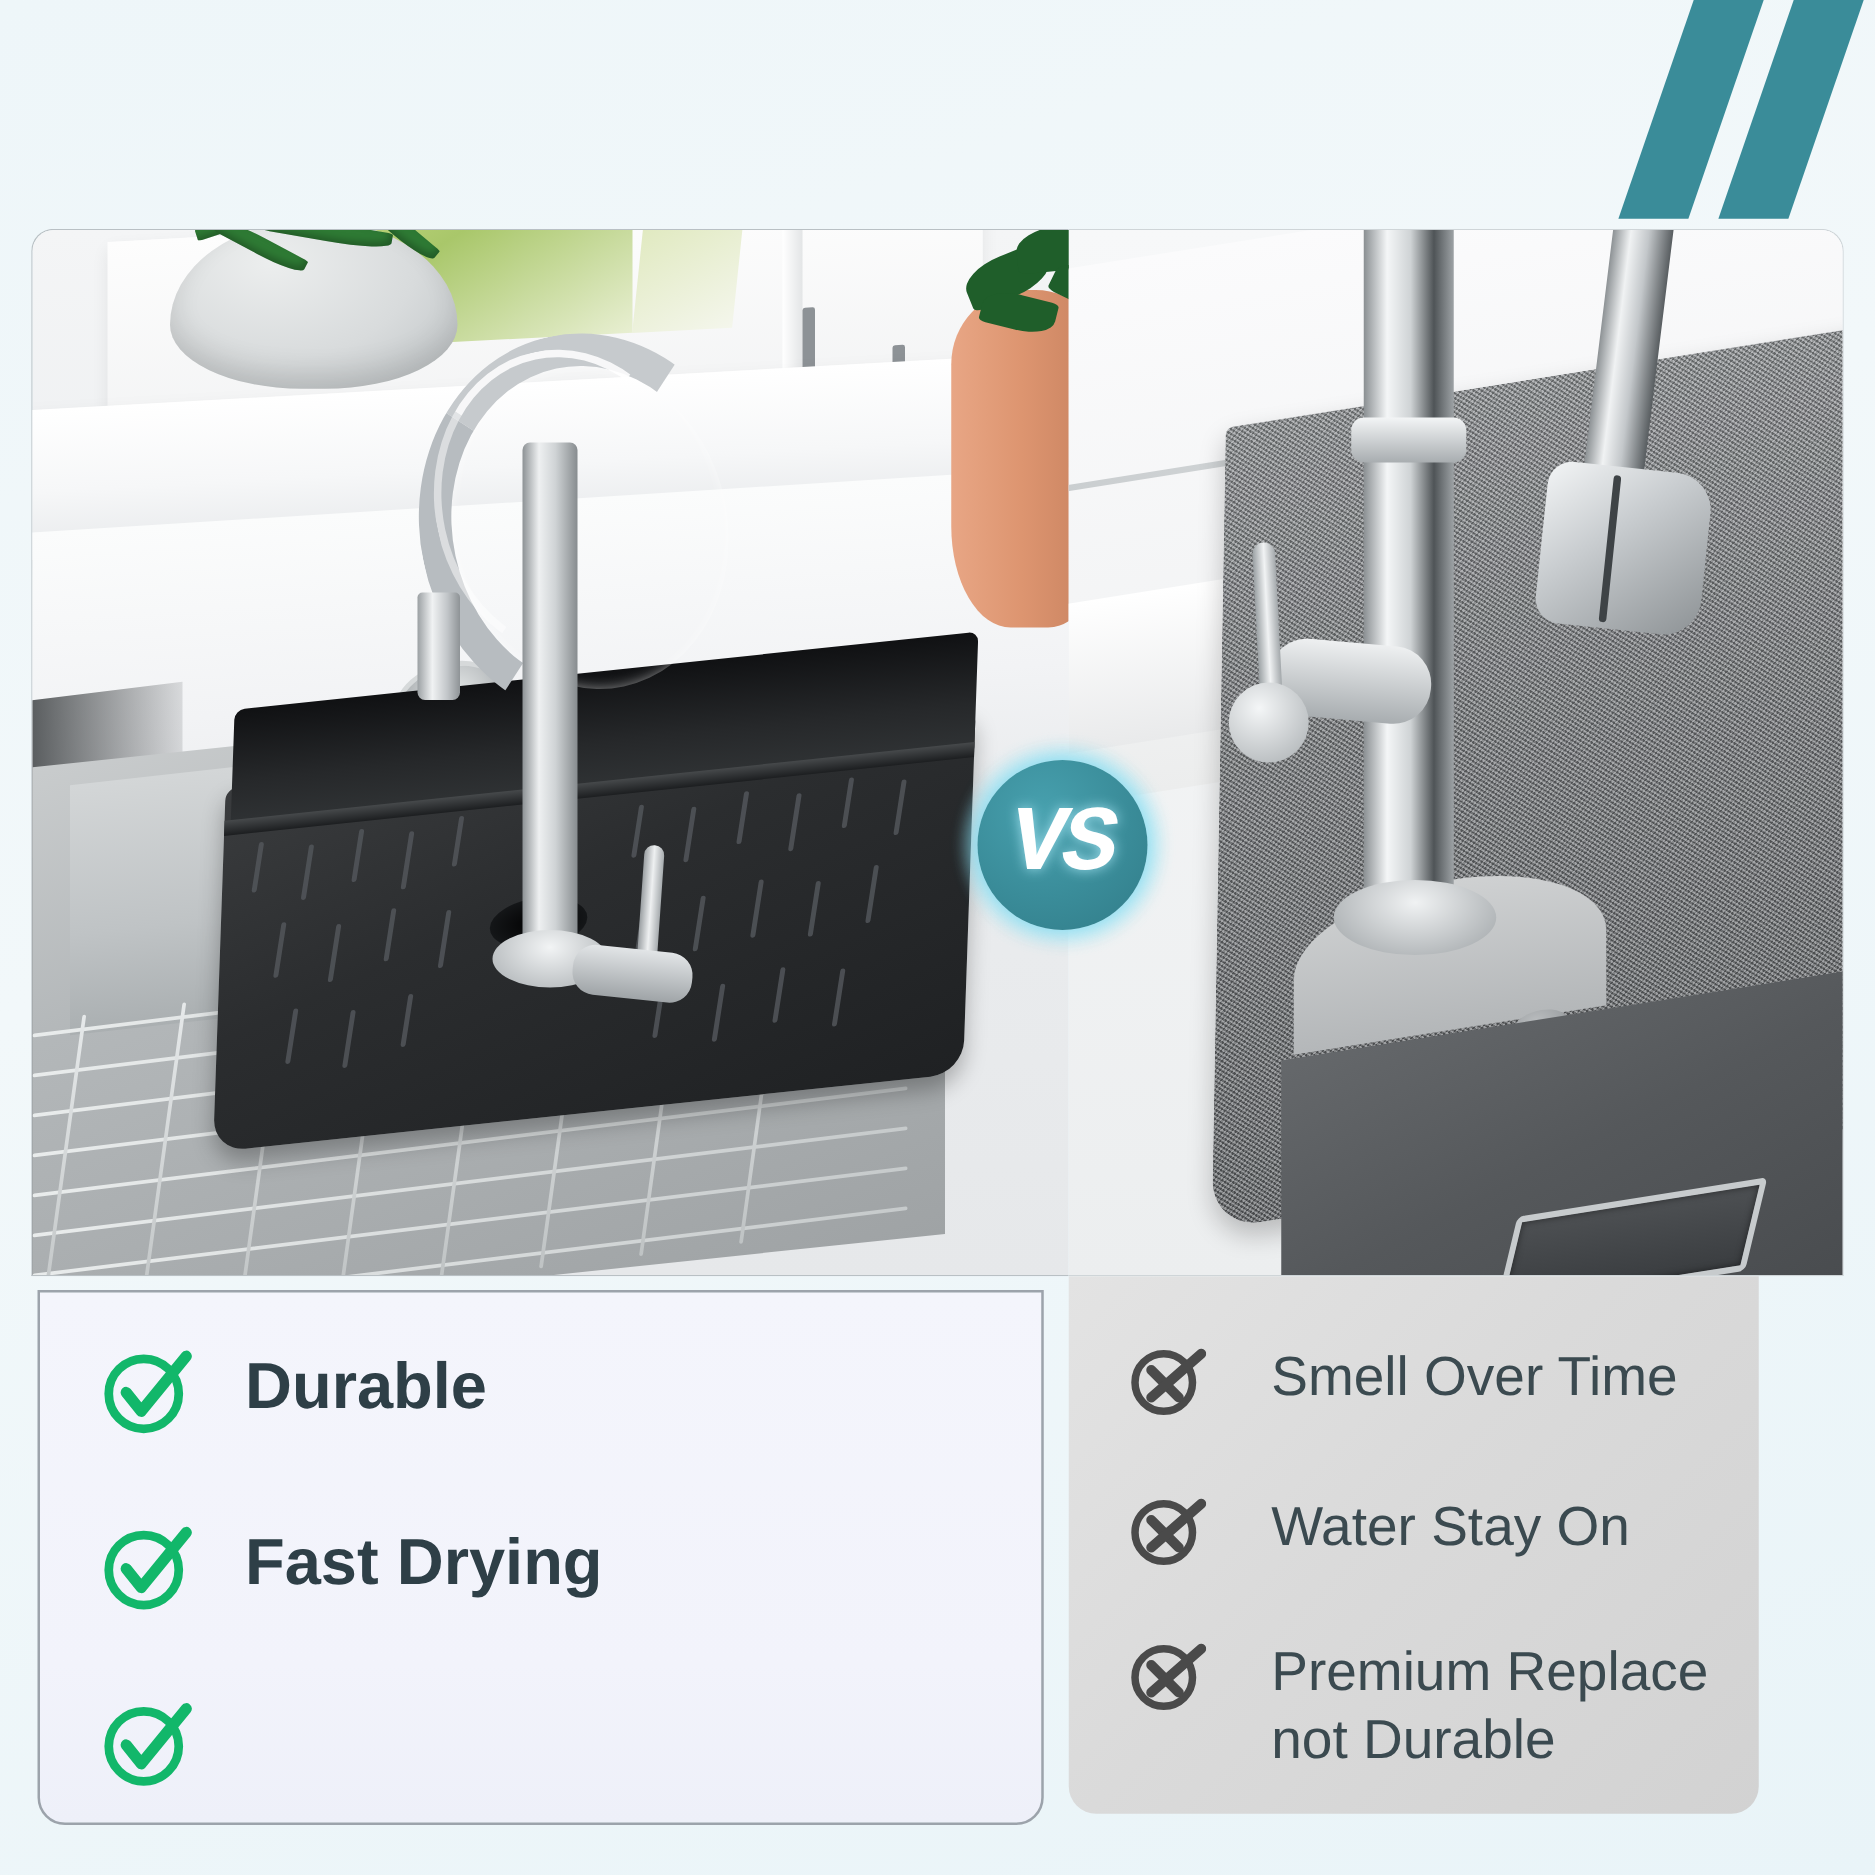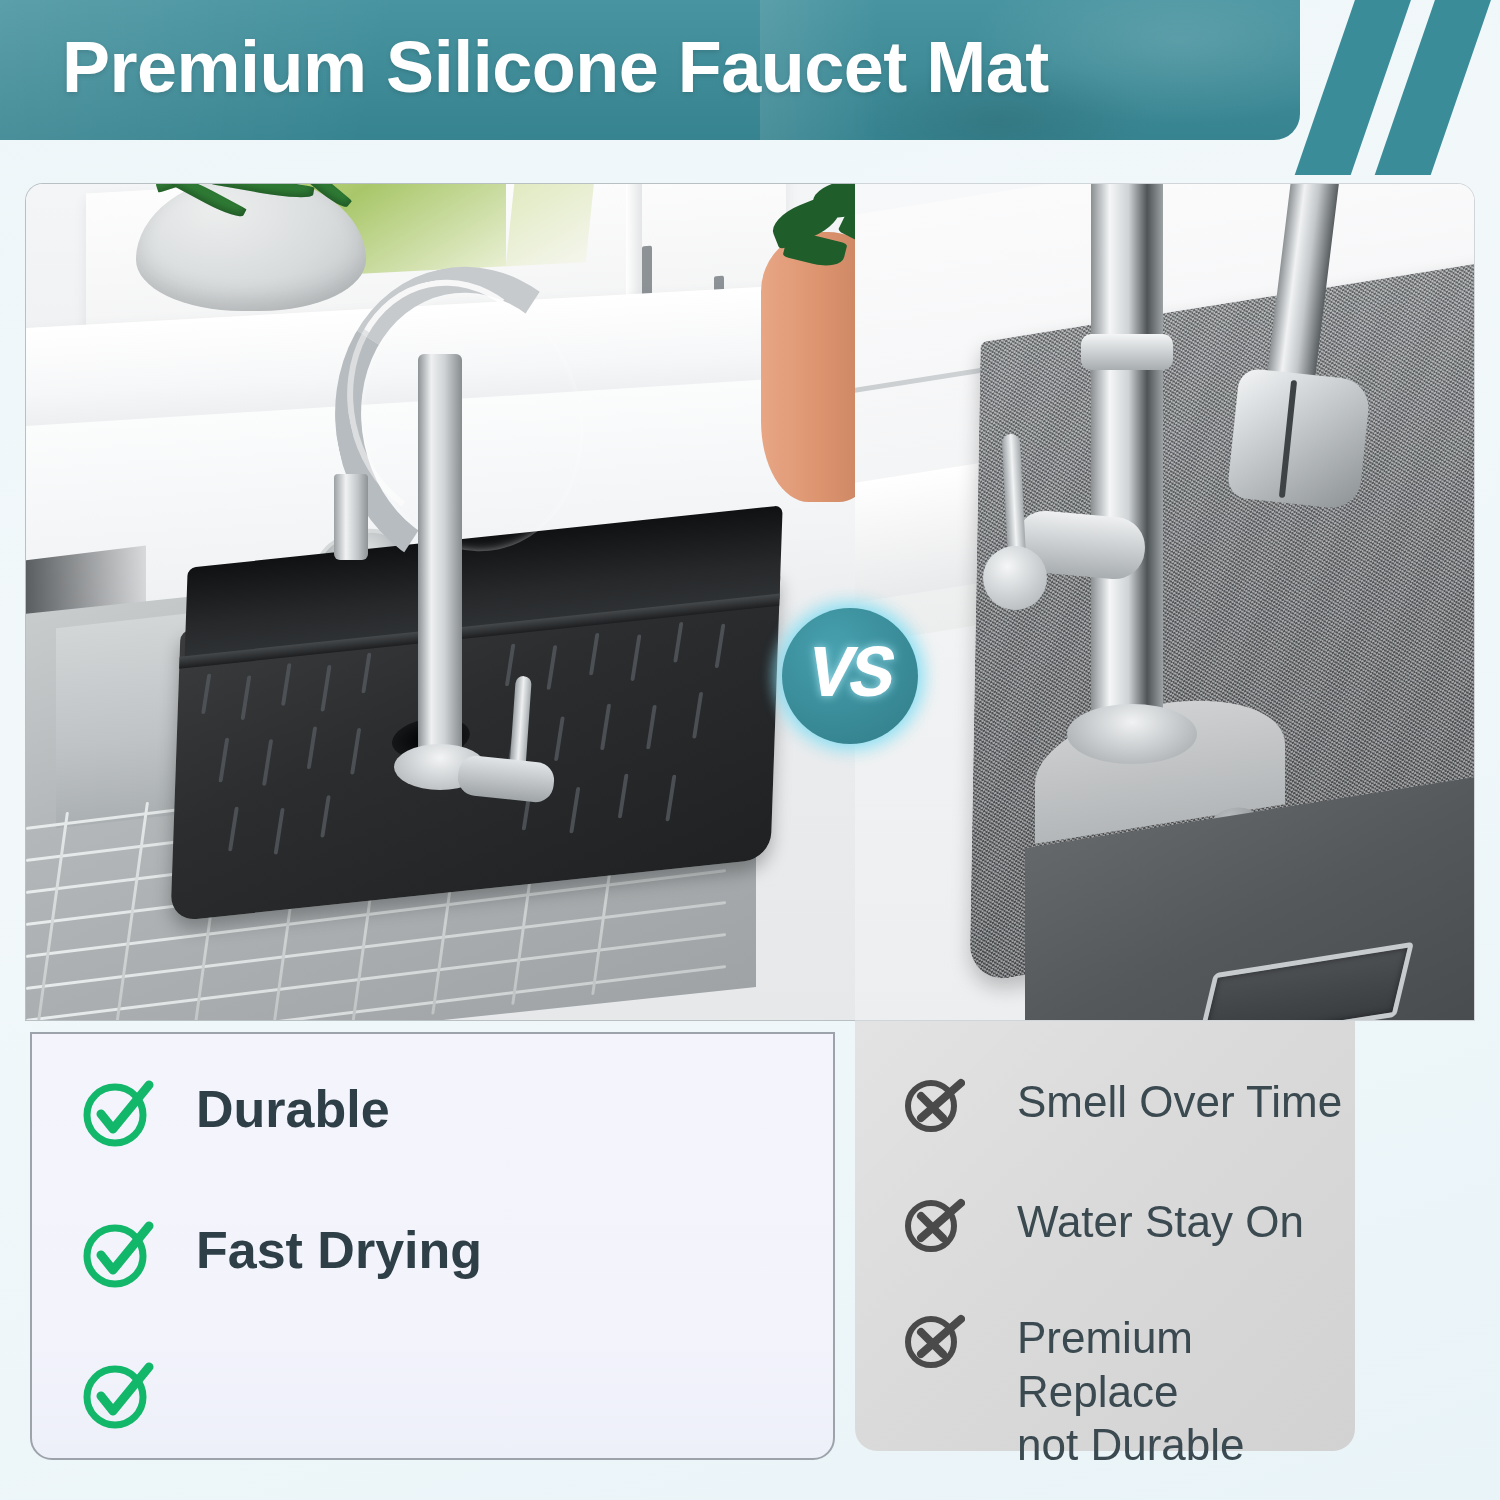--- a/index.html
+++ b/index.html
@@ -355,21 +355,21 @@
   
   .panel-left{
     position:absolute; left:30px; top:1032px; width:805px; height:428px;
     background: linear-gradient(to bottom,#f4f5fc 0%, #f2f3fb 70%, #eef0f9 100%);
     border:2px solid #9ca3ab;
     border-radius: 0 0 22px 22px;
     box-sizing:border-box;
     text-align:center;
   }
   .panel-right{
-    position:absolute; left:855px; top:1021px; width:500px; height:430px;
+    position:absolute; left:855px; top:1021px; width:552px; height:430px;
     background: linear-gradient(135deg,#e3e3e3 0%, #dadada 45%, #d2d2d2 100%);
     border-radius: 0 0 22px 22px;
     box-sizing:border-box;
   }
 
   .flist{ position:absolute; left:0; top:0; width:100%; }
   .frow{
     display:flex; align-items:flex-start;
     position:absolute; left:48px;
   }
@@ -385,24 +385,20 @@
   .panel-right .frow .ftext{
     font-weight: normal; font-size: 44px; color:#3b4a50; margin-left:52px;
     white-space: pre-line; line-height:1.22; padding-top:2px;
   }
 </style>
 </head>
 <body>
 
 <div id="stage">
 
-  <div class="banner">
-    <div class="banner-photo"></div>
-    <div class="banner-title">Premium Silicone Faucet Mat</div>
-  </div>
   <div class="stripe s1"></div>
   <div class="stripe s2"></div>
 
   <div class="photo-row">
 
     <div class="photo photo-left">
       <div class="kitchen-bg"></div>
 
       <div class="window-frame"></div>
       <div class="window-glass"></div>

